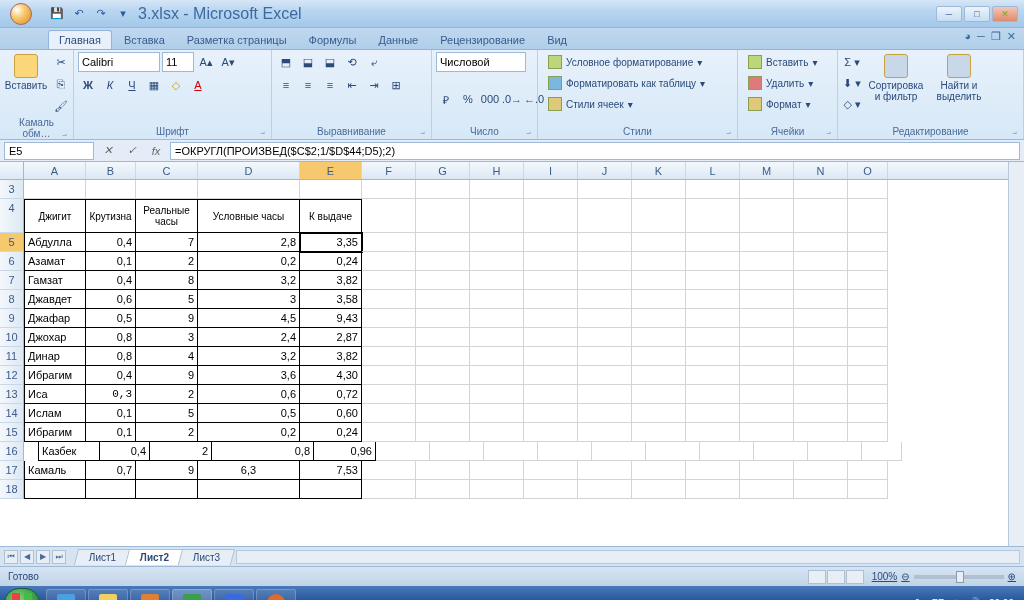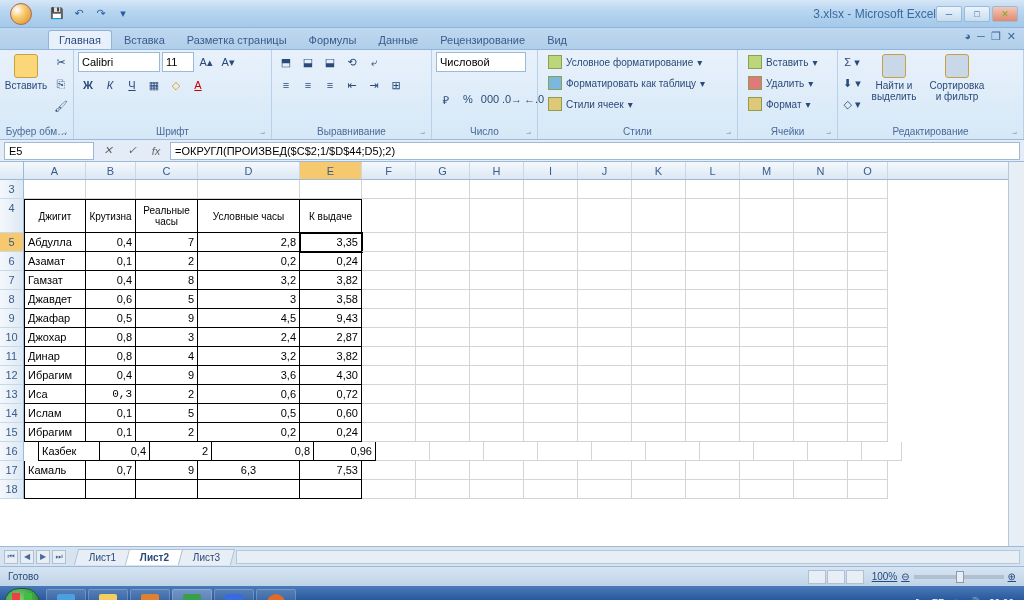--- a/index.html
+++ b/index.html
@@ -4,21 +4,21 @@
 <style>
 * { box-sizing: border-box; margin: 0; padding: 0; font-family: Tahoma, Arial, sans-serif; }
 body { width: 1024px; height: 600px; overflow: hidden; background: #bcd2ea; font-size: 11px; }
 
 
 .titlebar { height: 28px; background: linear-gradient(to bottom, #d6e6f7, #b8d6f0 40%, #a3c8e8); display: flex; align-items: center; border-bottom: 1px solid #8fb5dc; }
 .office-btn { width: 42px; height: 28px; display: flex; align-items: center; justify-content: center; }
 .office-orb { width: 22px; height: 22px; border-radius: 50%; background: radial-gradient(circle at 30% 30%, #fff, #f7c96e 40%, #d98c1f); border: 1px solid #a66; }
 .qat { display: flex; gap: 4px; padding: 0 6px; }
 .qat-btn { width: 18px; height: 18px; display: flex; align-items: center; justify-content: center; color: #2a5a9e; cursor: pointer; }
-.title-text { flex: 1; text-align: right; color: #3a6aa0; font-size: 12px; }
+.title-text { flex: 1; text-align: left; color: #3a6aa0; font-size: 16px; }
 .win-controls { display: flex; gap: 2px; padding-right: 6px; }
 .win-btn { width: 26px; height: 16px; background: linear-gradient(#ecf4fb,#c8ddf1); border: 1px solid #9cb9d8; border-radius: 2px; display: flex; align-items: center; justify-content: center; font-size: 9px; color: #2a5a9e; cursor: pointer; }
 .win-btn.close { background: linear-gradient(#f3c7b6,#e08a6e); color: #7a2; }
 
 
 .tabs { height: 22px; background: linear-gradient(#c0d8f0,#b0cee9); display: flex; align-items: flex-end; padding-left: 48px; gap: 2px; border-bottom: 1px solid #8fb5dc; position: relative; }
 .tab { padding: 3px 10px; color: #3a5b8c; font-size: 11px; cursor: pointer; }
 .tab.active { background: #e8f1fb; border: 1px solid #8fb5dc; border-bottom: none; border-radius: 3px 3px 0 0; color: #2a4a7a; }
 .tabs-right { position: absolute; right: 8px; top: 2px; display: flex; gap: 6px; color: #3a6aa0; font-size: 11px; }
 
@@ -142,21 +142,21 @@
       <div class="big-btn">
         <div class="big-icon"></div>
         <span>Вставить</span>
       </div>
       <div class="col">
         <div class="small-btn">✂</div>
         <div class="small-btn">⎘</div>
         <div class="small-btn">🖌</div>
       </div>
     </div>
-    <div class="group-label">Буфер обм…</div>
+    <div class="group-label">Камаль обм…</div>
   </div>
 
   <div class="group" style="width:198px">
     <div class="group-body">
         <div class="col" style="gap:3px">
       <div class="row">
         <div class="combo font">
               <span>Calibri</span>
             </div>
         <div class="combo size">
@@ -249,27 +249,27 @@
     <div class="group-label">Ячейки</div>
   </div>
 
   <div class="group" style="flex:1">
     <div class="group-body">
       <div class="col" style="gap:1px">
         <div class="small-btn">Σ ▾</div>
         <div class="small-btn">⬇ ▾</div>
         <div class="small-btn">◇ ▾</div>
       </div>
+      <div class="big-btn" style="width:62px">
+        <div class="big-icon" style="background:#c8d8e8"></div>
+        <span>Сортировка и фильтр</span>
+      </div>
       <div class="big-btn" style="width:58px">
         <div class="big-icon" style="background:#c8d8e8"></div>
         <span>Найти и выделить</span>
-      </div>
-      <div class="big-btn" style="width:62px">
-        <div class="big-icon" style="background:#c8d8e8"></div>
-        <span>Сортировка и фильтр</span>
       </div>
     </div>
     <div class="group-label">Редактирование</div>
   </div>
 </div>
 
 <div class="formula-bar">
   <div class="name-box">
       <span>E5</span>
     </div>

